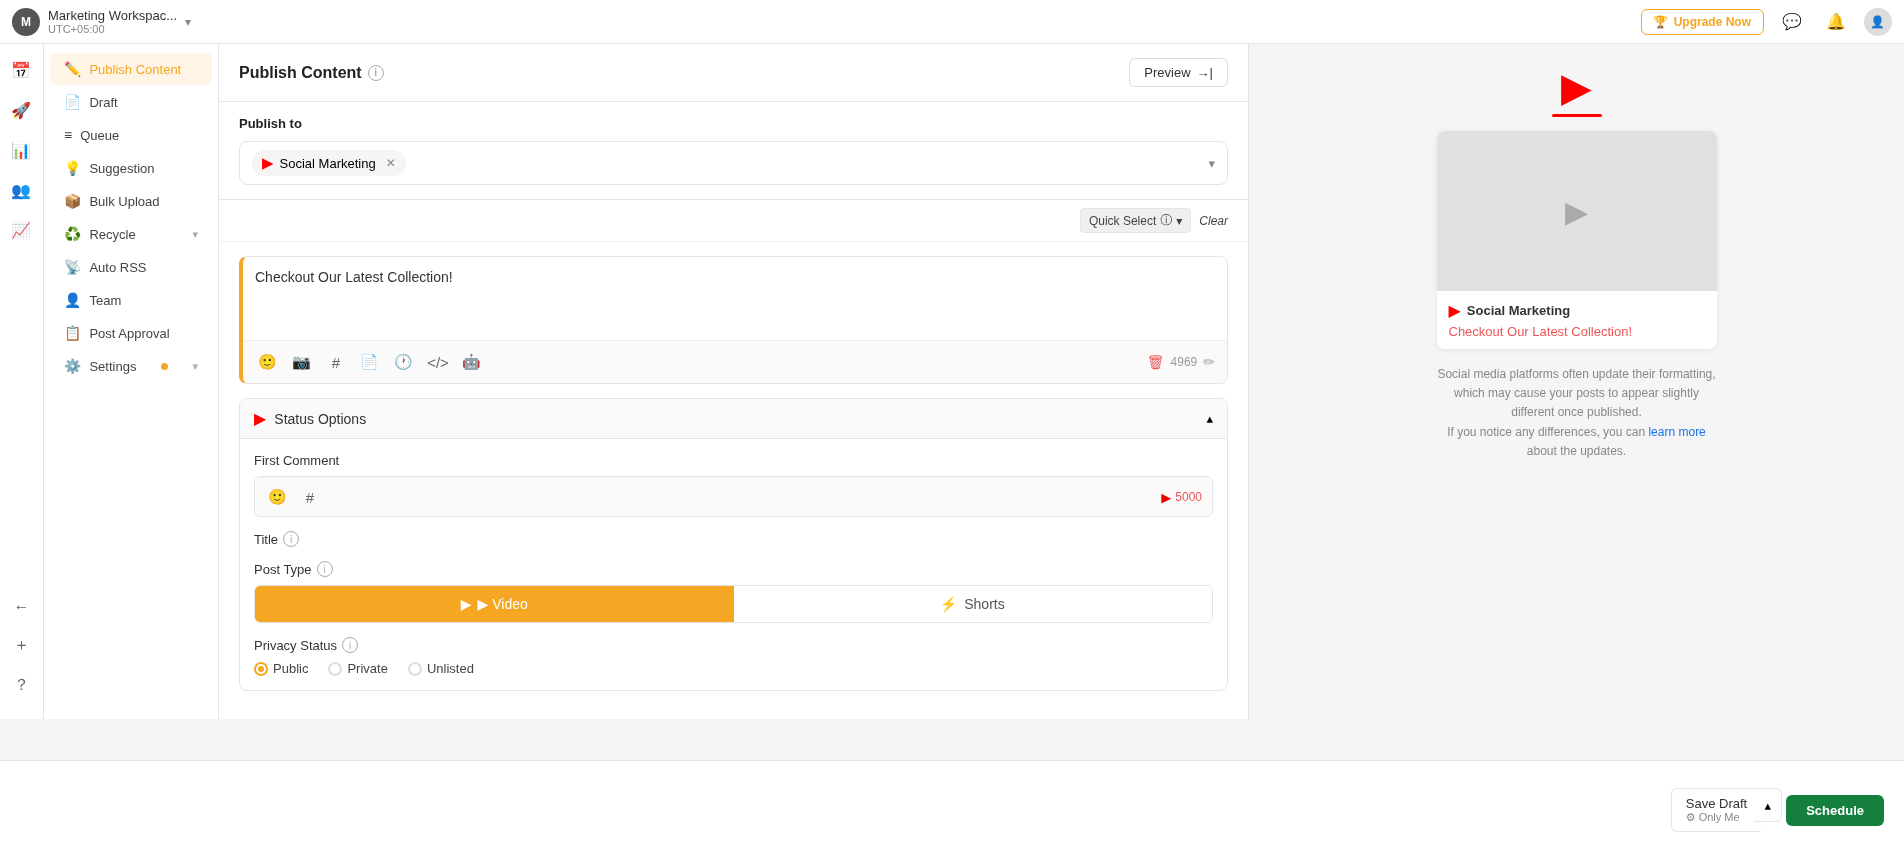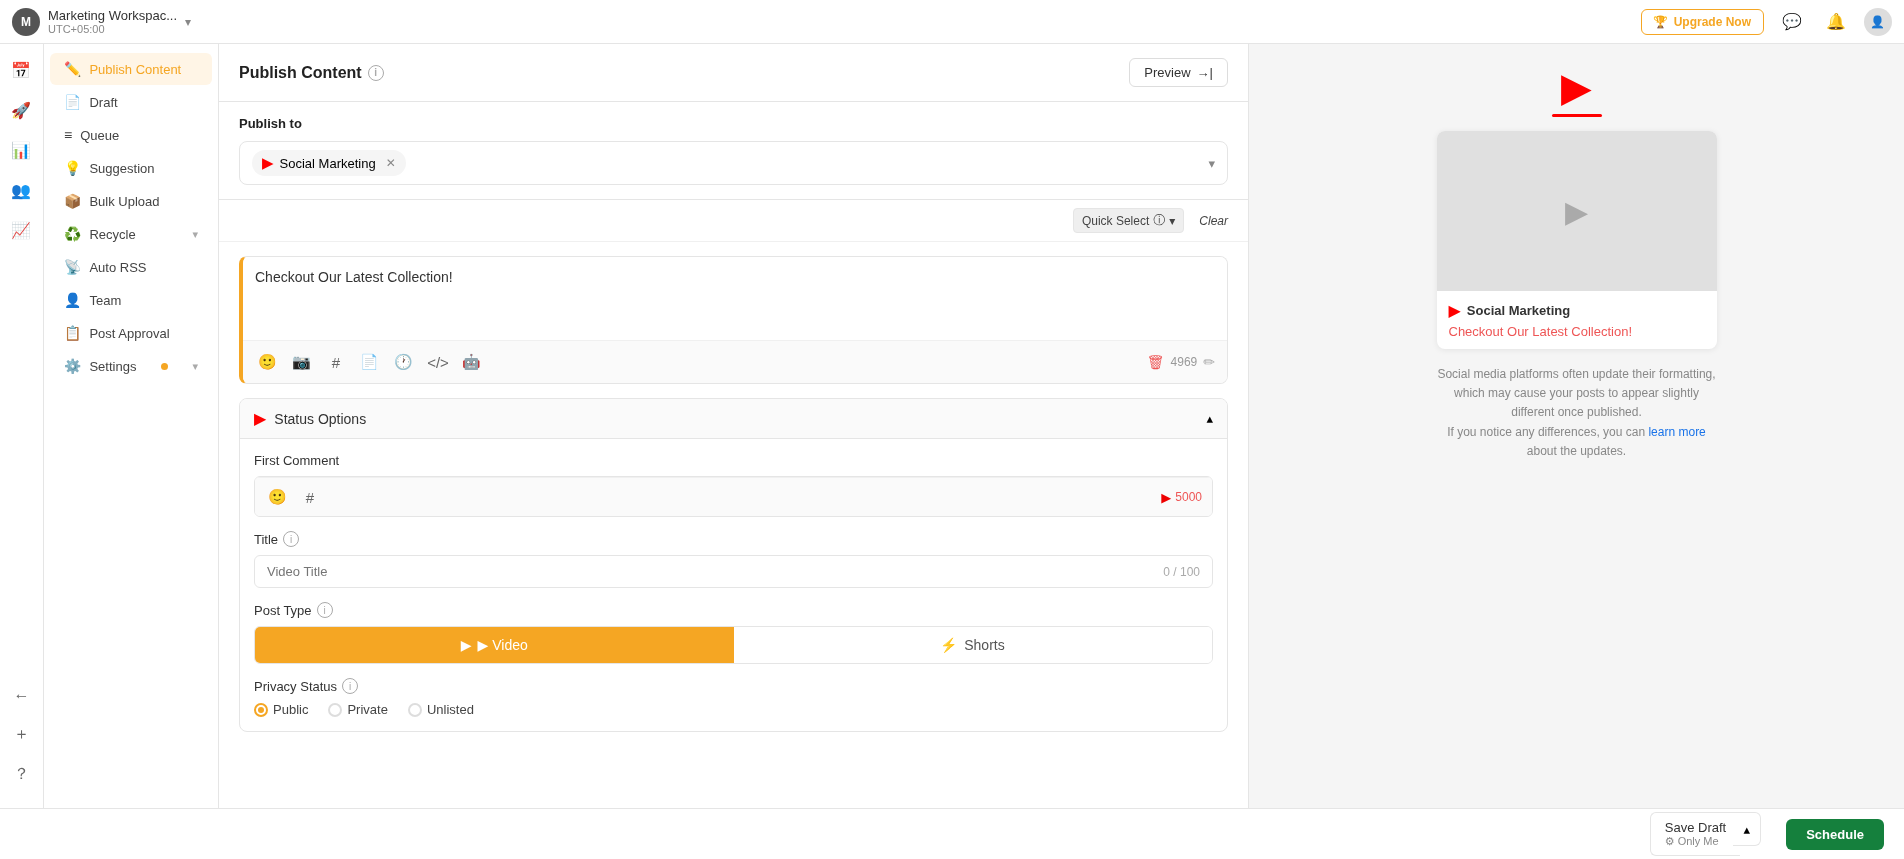--- a/index.html
+++ b/index.html
@@ -47,21 +47,21 @@
 
     .publish-body { flex: 1; overflow-y: auto; padding: 0; }
     .publish-to-section { padding: 14px 20px; border-bottom: 1px solid #e5e5e5; }
     .publish-to-label { font-size: 13px; font-weight: 600; color: #222; margin-bottom: 10px; }
     .channel-selector { display: flex; align-items: center; justify-content: space-between; border: 1px solid #e5e5e5; border-radius: 8px; padding: 8px 12px; }
     .channel-tag { display: flex; align-items: center; gap: 6px; background: #f5f5f5; border-radius: 20px; padding: 4px 10px; font-size: 13px; }
     .channel-tag .yt-icon { color: #ff0000; font-size: 15px; }
     .channel-tag .remove-btn { color: #888; cursor: pointer; font-size: 12px; margin-left: 4px; }
     .selector-chevron { color: #888; cursor: pointer; }
 
-    .quick-select-bar { display: flex; align-items: center; justify-content: flex-end; gap: 15px; padding: 8px 20px; border-bottom: 1px solid #f0f0f0; }
+    .quick-select-bar { display: flex; align-items: center; justify-content: flex-end; gap: 8px; padding: 8px 20px; border-bottom: 1px solid #f0f0f0; }
     .quick-select-btn { display: flex; align-items: center; gap: 4px; font-size: 12px; color: #444; cursor: pointer; border: 1px solid #e5e5e5; border-radius: 4px; padding: 3px 8px; }
     .clear-btn { font-size: 12px; color: #444; cursor: pointer; font-style: italic; }
 
     .content-editor { margin: 14px 20px; border: 1px solid #e5e5e5; border-radius: 8px; overflow: hidden; }
     .editor-textarea { width: 100%; min-height: 80px; padding: 12px; border: none; outline: none; resize: none; font-size: 14px; color: #333; font-family: inherit; }
     .editor-toolbar { display: flex; align-items: center; gap: 8px; padding: 8px 12px; border-top: 1px solid #f0f0f0; background: #fafafa; }
     .toolbar-icon { width: 26px; height: 26px; display: flex; align-items: center; justify-content: center; cursor: pointer; color: #666; font-size: 15px; border-radius: 4px; }
     .char-count { margin-left: auto; display: flex; align-items: center; gap: 6px; font-size: 12px; color: #999; }
     .char-delete { color: #e55; font-size: 14px; cursor: pointer; }
     .char-edit { color: #aaa; font-size: 14px; cursor: pointer; }
@@ -107,21 +107,21 @@
     .preview-thumbnail-icon { color: #aaa; font-size: 30px; }
     .preview-card-body { padding: 10px 12px; }
     .preview-channel { display: flex; align-items: center; gap: 6px; margin-bottom: 4px; }
     .preview-yt-small { color: #ff0000; font-size: 16px; }
     .preview-channel-name { font-size: 13px; font-weight: 600; color: #333; }
     .preview-content-text { font-size: 13px; color: #e55; }
     .preview-disclaimer { margin-top: 16px; font-size: 12px; color: #888; text-align: center; max-width: 280px; line-height: 1.6; }
     .preview-learn-more { color: #1a73e8; cursor: pointer; }
 
     
-    .bottom-bar { background: #fff; border-top: 1px solid #e5e5e5; padding: 3px 20px; display: flex; align-items: center; justify-content: flex-end; gap: 25px; flex-shrink: 0; }
+    .bottom-bar { background: #fff; border-top: 1px solid #e5e5e5; padding: 27px 20px; display: flex; align-items: center; justify-content: flex-end; gap: 4px; flex-shrink: 0; margin-top: 41px; }
     .save-draft-btn { display: flex; align-items: center; gap: 6px; border: 1.5px solid #e5e5e5; border-radius: 6px; padding: 7px 14px; background: #fff; cursor: pointer; font-size: 13px; color: #333; }
     .save-draft-chevron { width: 28px; height: 34px; border: 1.5px solid #e5e5e5; border-left: none; border-radius: 0 6px 6px 0; display: flex; align-items: center; justify-content: center; cursor: pointer; margin-left: -7px; }
     .schedule-btn { background: #15803d; color: #fff; border: none; border-radius: 6px; padding: 8px 20px; font-size: 13px; font-weight: 600; cursor: pointer; }
 
     .orange-border-left { border-left: 4px solid #f5a623; }
 
     
     ::-webkit-scrollbar { width: 5px; height: 5px; }
     ::-webkit-scrollbar-thumb { background: #ddd; border-radius: 3px; }
   </style>
@@ -286,24 +286,20 @@
                   <span>5000</span>
                 </div>
               </div>
             </div>
 
             <div class="title-section">
               <div class="section-label">
                 <span>Title</span>
                 <span class="info-icon">i</span>
               </div>
-              <div class="title-input-wrap">
-                <input class="title-input" type="text" placeholder="Video Title" style="">
-                <span class="title-count">0 / 100</span>
-              </div>
             </div>
 
             <div class="post-type-section">
               <div class="section-label">
                 <span>Post Type</span>
                 <span class="info-icon">i</span>
               </div>
               <div class="post-type-btns">
                 <button class="post-type-btn active">
                   <span>▶</span>

